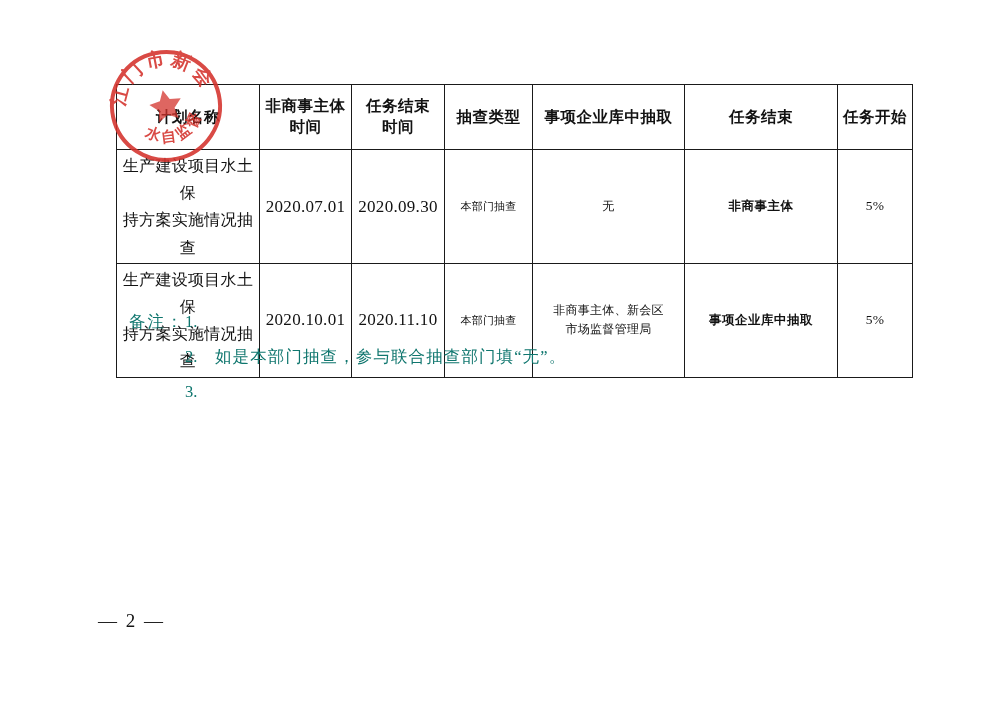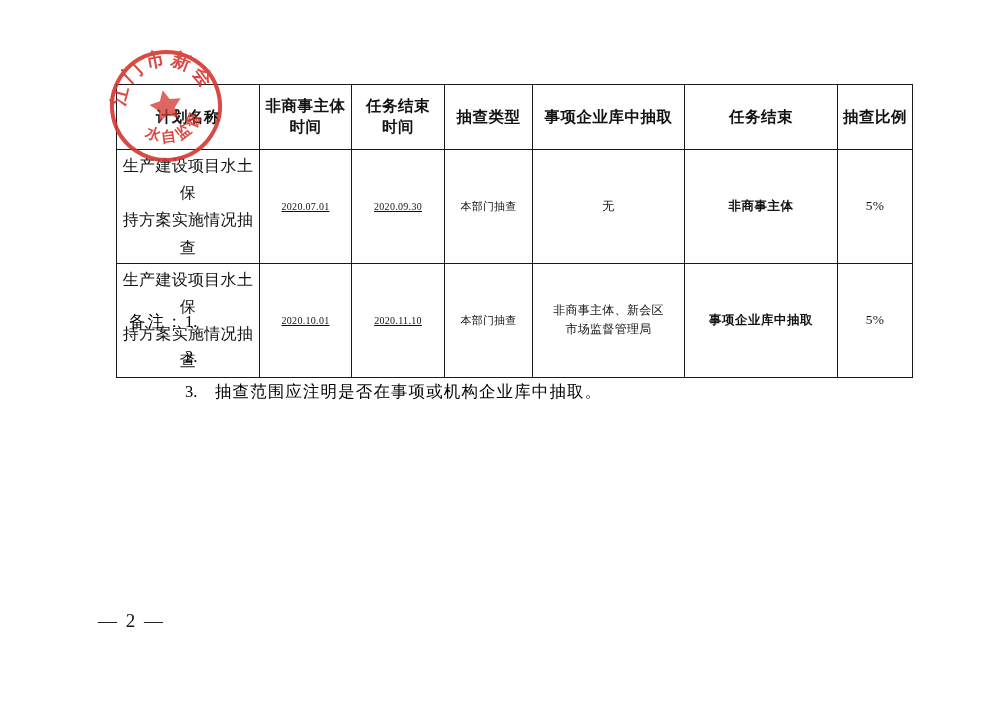--- a/index.html
+++ b/index.html
@@ -71,24 +71,23 @@
     line-height: 1.5;
     letter-spacing: 0.2px;
   }
   td.plan-name {
     font-size: 16px;
     line-height: 1.7;
     padding: 2px 8px;
     letter-spacing: 0.3px;
   }
   td.num {
-    font-size: 10px;
+    font-size: 17px;
     font-family: "Liberation Serif", serif;
     letter-spacing: 0.3px;
-    text-decoration: underline;
   }
   td.dept {
     font-size: 12px;
     line-height: 1.6;
     padding: 2px 10px;
     letter-spacing: 0.3px;
   }
   td.scope {
     font-size: 12.5px;
     letter-spacing: 0.5px;
@@ -117,21 +116,21 @@
     pointer-events: none;
     opacity: 0.88;
   }
 
   
   .notes {
     position: absolute;
     left: 129px;
     top: 310px;
     width: 760px;
-    color: #000000;
+    color: #0f766e;
   }
   .notes-row {
     display: flex;
     align-items: flex-start;
     font-size: 16.5px;
     line-height: 1.45;
     margin-bottom: 11px;
     letter-spacing: 1.1px;
   }
   .notes-label {
@@ -187,21 +186,21 @@
               <div>非商事主体</div>
               <div>时间</div>
             </th>
             <th>
               <div>任务结束</div>
               <div>时间</div>
             </th>
             <th>抽查类型</th>
             <th>事项企业库中抽取</th>
             <th>任务结束</th>
-            <th>抽查比例</th>
+            <th>任务开始</th>
           </tr>
         </thead>
         <tbody>
           <tr>
             <td class="plan-name">
               <div>生产建设项目水土保</div>
               <div>持方案实施情况抽查</div>
             </td>
             <td class="num">2020.07.01</td>
             <td class="num">2020.09.30</td>
@@ -247,24 +246,24 @@
     </svg>
 
     <div class="notes">
       <div class="notes-row">
         <div class="notes-label">备注：</div>
         <div class="notes-num">1.</div>
       </div>
       <div class="notes-row indented">
         <div class="notes-label">备注：</div>
         <div class="notes-num">2.</div>
+        <div class="notes-text">如是本部门抽查，参与联合抽查部门填“无”。</div>
       </div>
       <div class="notes-row indented">
         <div class="notes-label">备注：</div>
         <div class="notes-num">3.</div>
-        <div class="notes-text">抽查范围应注明是否在事项或机构企业库中抽取。</div>
       </div>
     </div>
 
     <div class="page-number">— 2 —</div>
 
   </div>
 </div>
 
 </body></html>

